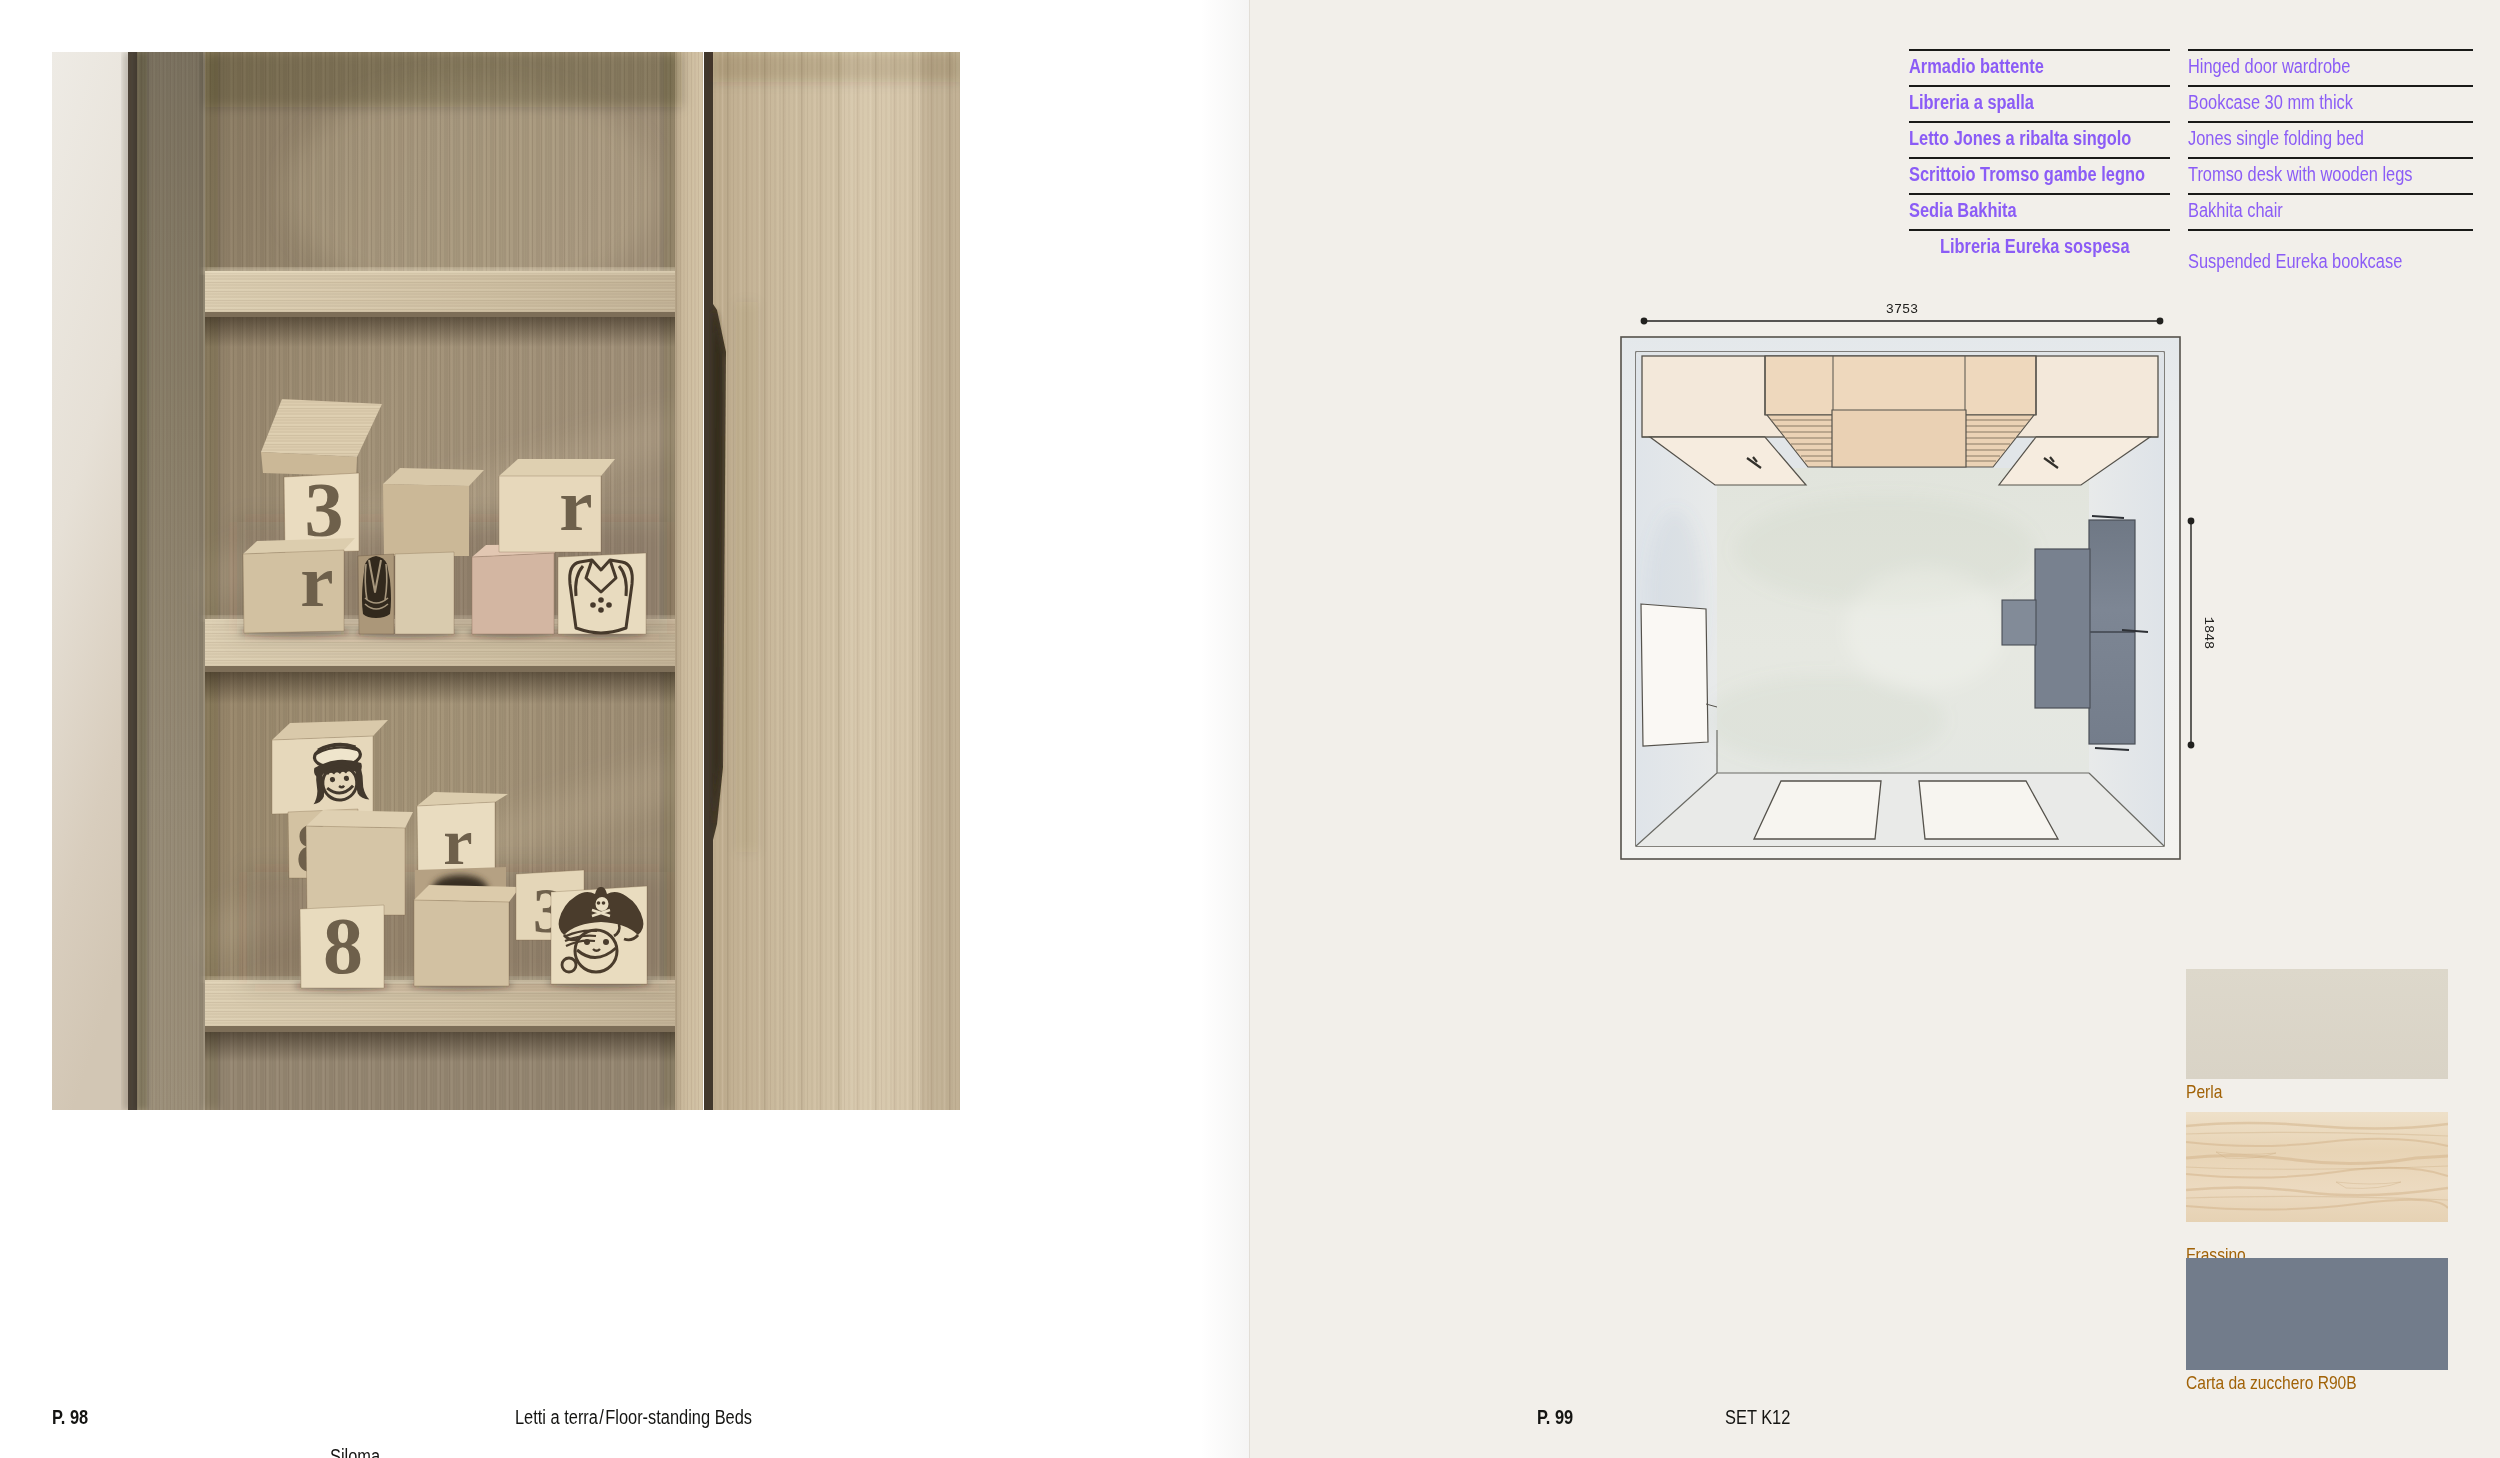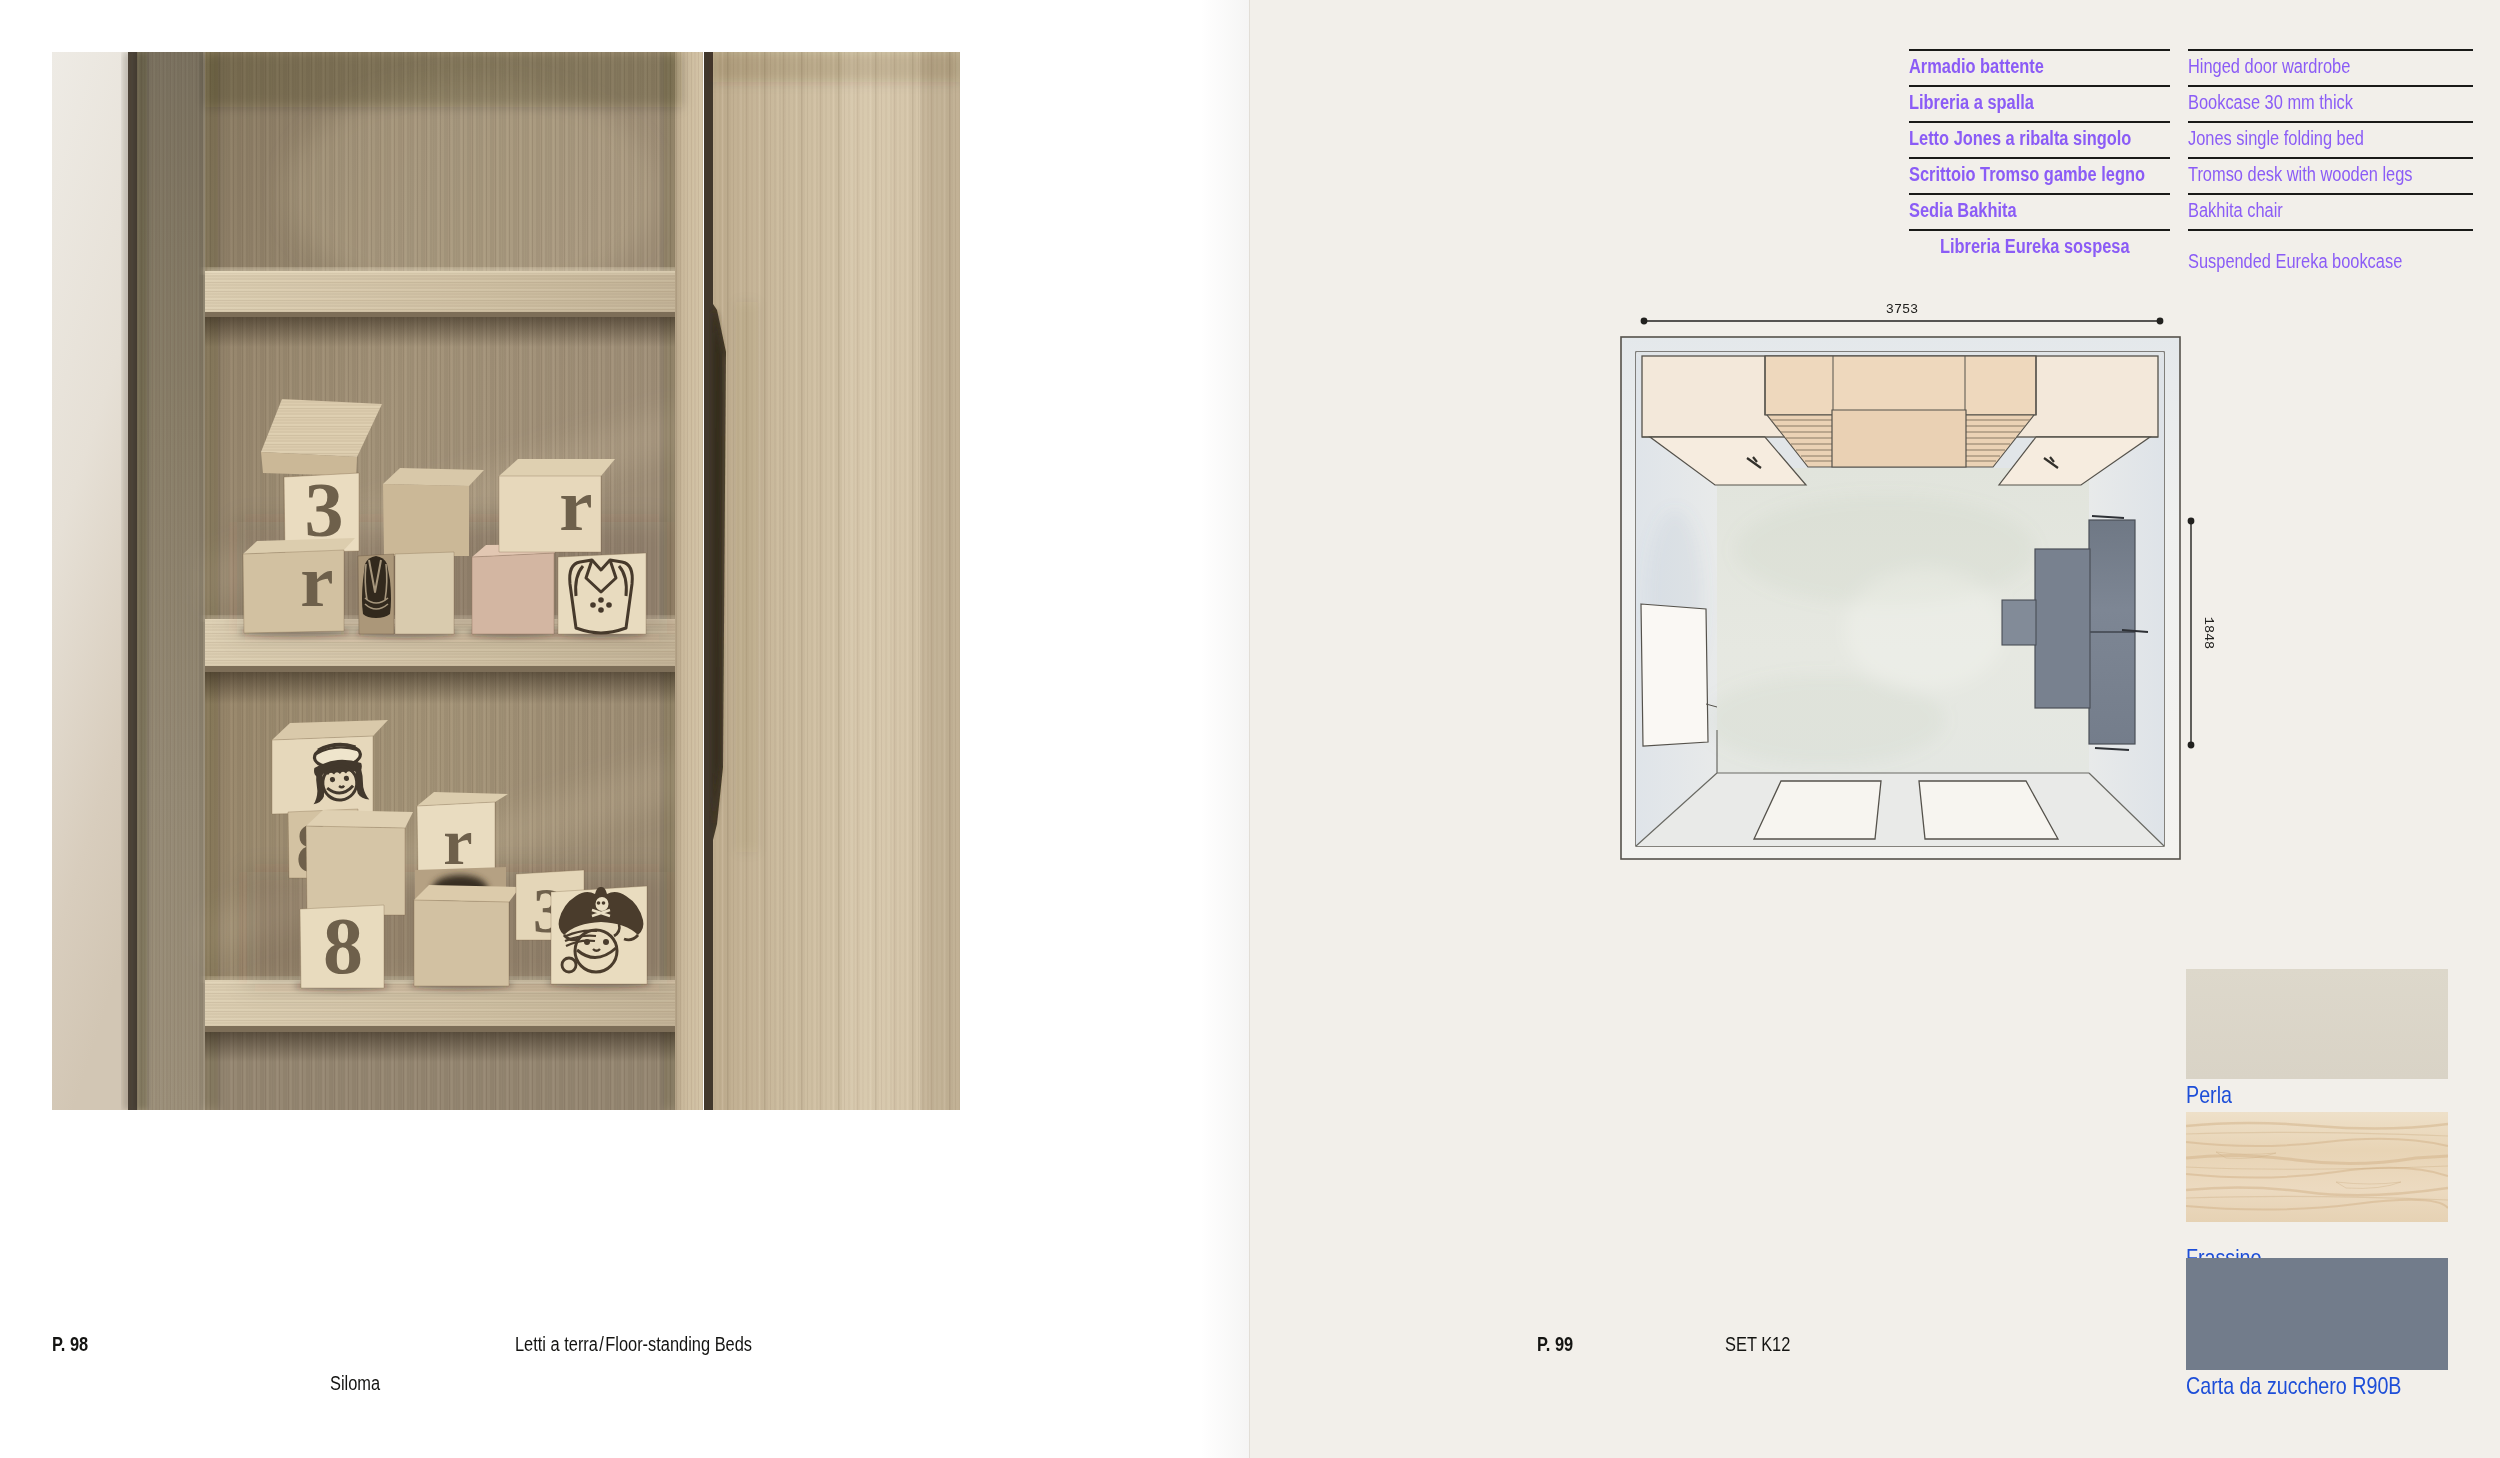--- a/index.html
+++ b/index.html
@@ -3,22 +3,22 @@
 <meta charset="utf-8">
 <style>
   html,body{margin:0;padding:0;}
   body{width:2500px;height:1458px;position:relative;background:#ffffff;overflow:hidden;
        font-family:"Liberation Sans",sans-serif;}
   .abs{position:absolute;}
   .cond{display:inline-block;transform:scaleX(0.82);transform-origin:0 50%;white-space:nowrap;}
   .tblrow{position:absolute;border-top:2px solid #1a1a18;}
   .tbltxt{position:absolute;font-size:20px;color:#8b5cf6;}
   .b{font-weight:bold;}
-  .swlabel{position:absolute;font-size:24px;color:#1d4ed8;}
-  .foot{position:absolute;font-size:20px;color:#141412;top:1333px;}
+  .swlabel{position:absolute;font-size:19px;color:#a16207;}
+  .foot{position:absolute;font-size:20px;color:#141412;top:1406px;}
 </style>
 </head>
 <body>
 
 <div class="abs" style="left:1250px;top:0;width:1250px;height:1458px;background:#f2efea;"></div>
 
 <div class="abs" style="left:1200px;top:0;width:50px;height:1458px;background:linear-gradient(90deg,rgba(60,50,40,0) ,rgba(60,50,40,0.05));"></div>
 
 <div class="abs" style="left:1249px;top:0;width:1px;height:1458px;background:#e2ded7;"></div>
 

